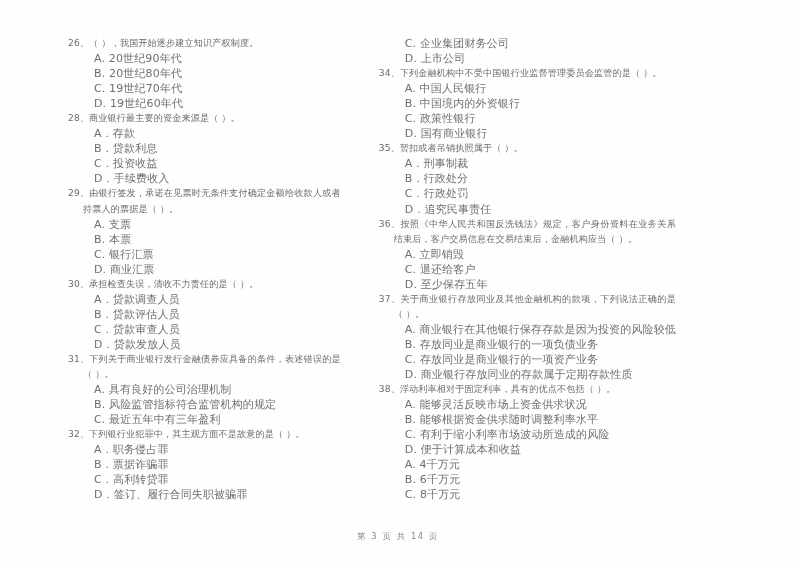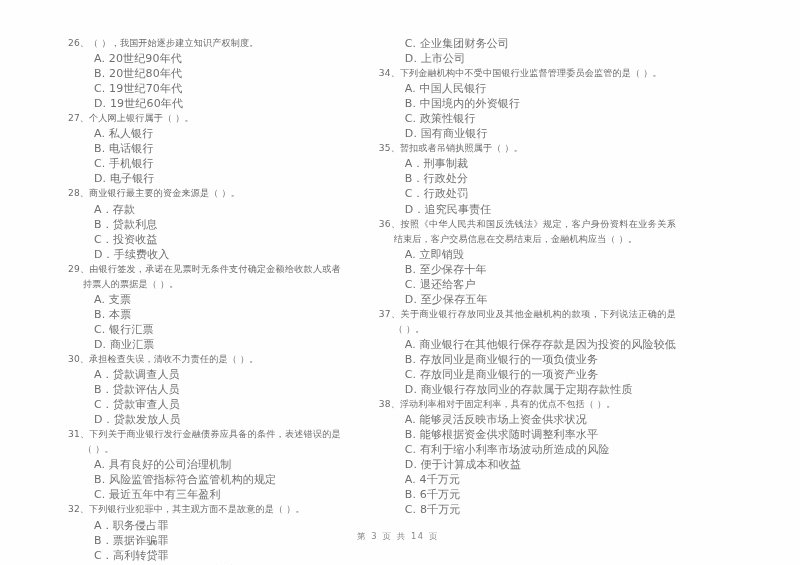--- a/index.html
+++ b/index.html
@@ -91,27 +91,20 @@
     <div class="column left">
 
       <div class="q-block">
         <div class="q-stem">26、（        ），我国开始逐步建立知识产权制度。</div>
         <div class="q-opt">A. 20世纪90年代</div>
         <div class="q-opt">B. 20世纪80年代</div>
         <div class="q-opt">C. 19世纪70年代</div>
         <div class="q-opt">D. 19世纪60年代</div>
       </div>
 
-      <div class="q-block">
-        <div class="q-stem">27、个人网上银行属于（        ）。</div>
-        <div class="q-opt">A. 私人银行</div>
-        <div class="q-opt">B. 电话银行</div>
-        <div class="q-opt">C. 手机银行</div>
-        <div class="q-opt">D. 电子银行</div>
-      </div>
 
       <div class="q-block">
         <div class="q-stem">28、商业银行最主要的资金来源是（        ）。</div>
         <div class="q-opt">A．存款</div>
         <div class="q-opt">B．贷款利息</div>
         <div class="q-opt">C．投资收益</div>
         <div class="q-opt">D．手续费收入</div>
       </div>
 
       <div class="q-block">
@@ -166,21 +159,20 @@
         <div class="q-stem">35、暂扣或者吊销执照属于（        ）。</div>
         <div class="q-opt">A．刑事制裁</div>
         <div class="q-opt">B．行政处分</div>
         <div class="q-opt">C．行政处罚</div>
         <div class="q-opt">D．追究民事责任</div>
       </div>
 
       <div class="q-block">
         <div class="q-stem">36、按照《中华人民共和国反洗钱法》规定，客户身份资料在业务关系结束后，客户交易信息在交易结束后，金融机构应当（        ）。</div>
         <div class="q-opt">A. 立即销毁</div>
-        <div class="q-opt">B. 至少保存十年</div>
         <div class="q-opt">C. 退还给客户</div>
         <div class="q-opt">D. 至少保存五年</div>
       </div>
 
       <div class="q-block">
         <div class="q-stem">37、关于商业银行存放同业及其他金融机构的款项，下列说法正确的是（        ）。</div>
         <div class="q-opt">A. 商业银行在其他银行保存存款是因为投资的风险较低</div>
         <div class="q-opt">B. 存放同业是商业银行的一项负债业务</div>
         <div class="q-opt">C. 存放同业是商业银行的一项资产业务</div>
         <div class="q-opt">D. 商业银行存放同业的存款属于定期存款性质</div>

